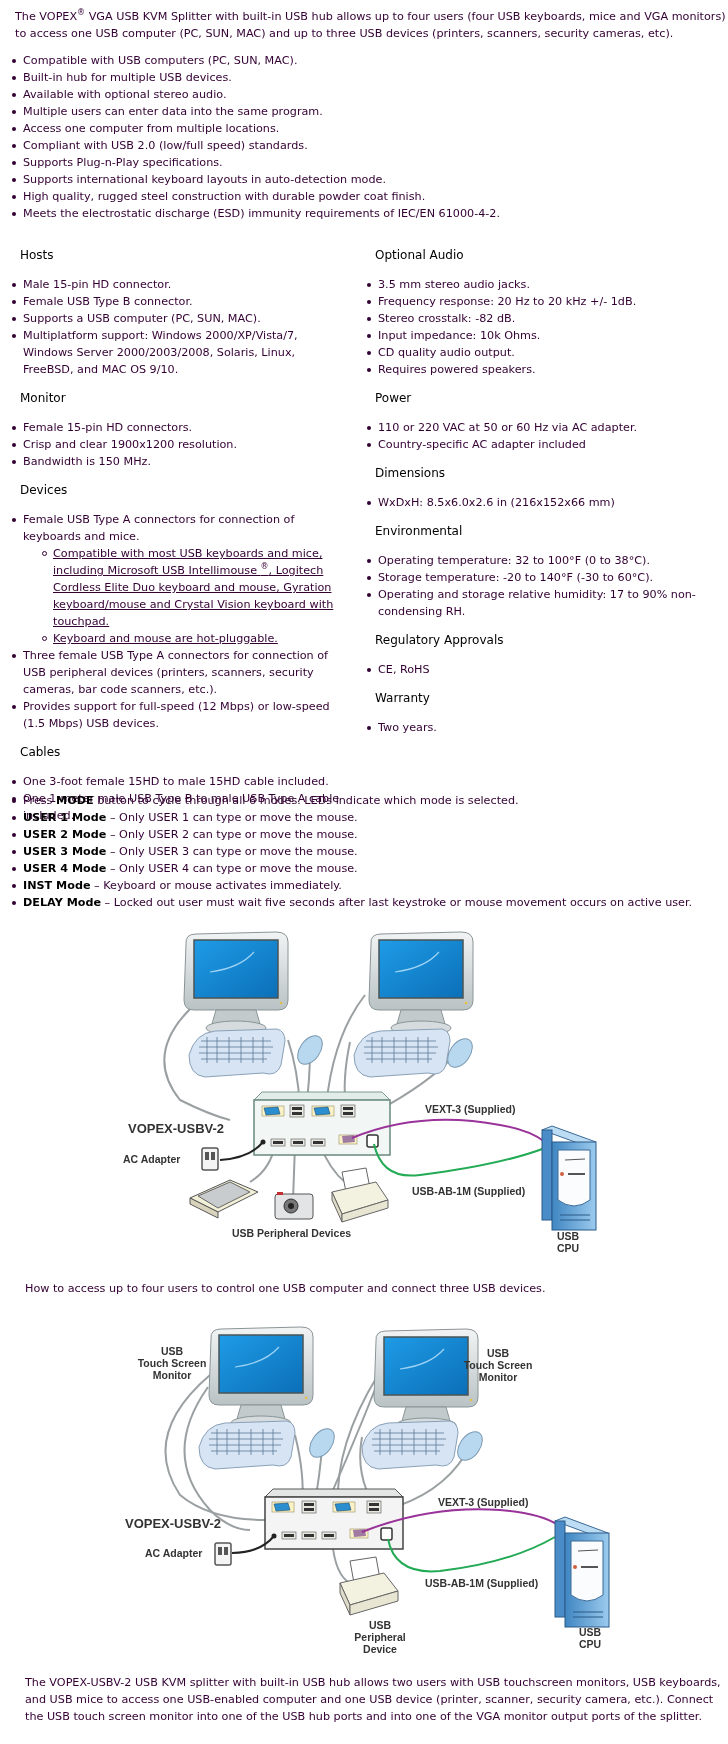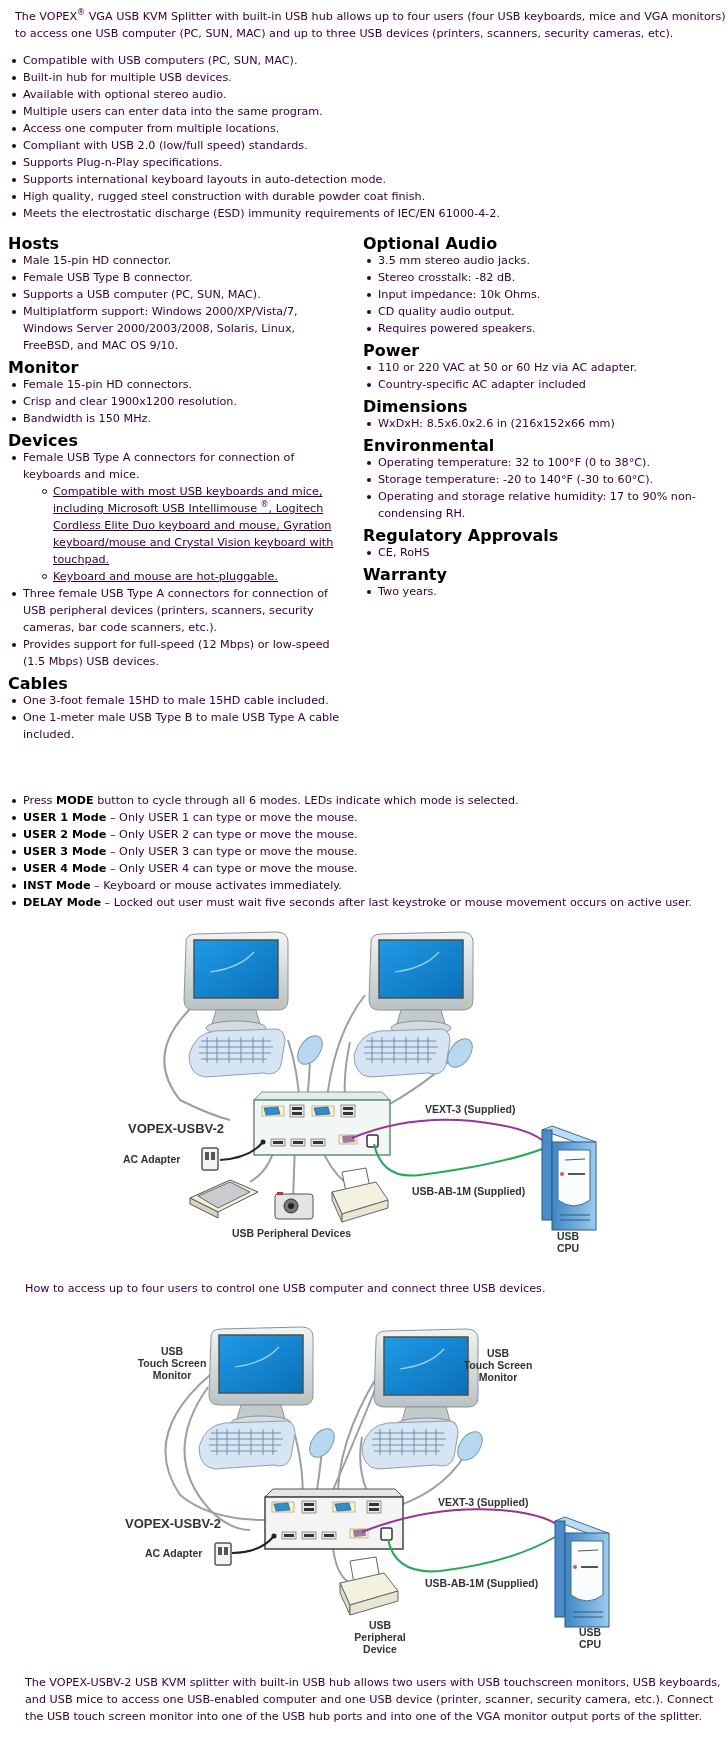--- a/index.html
+++ b/index.html
@@ -18,21 +18,21 @@
   ul.sub li { padding-left: 15px; }
   ul.sub li::before {
     width: 3px; height: 3px; background: transparent; border: 1px solid #330033; top: 6px;
   }
   ul.sub { margin-left: 15px; text-decoration: underline; }
   .intro { position: absolute; left: 8px; top: 1px; width: 712px; }
   .features { position: absolute; left: 8px; top: 52px; width: 712px; }
   .col { position: absolute; top: 235px; }
   .col-left { left: 8px; width: 340px; }
   .col-right { left: 363px; width: 358px; }
-  h4 { margin: 0; font-size: 16px; font-weight: bold; color: #000000; line-height: 17px; }
+  h4 { margin: 12px; font-size: 12px; font-weight: normal; color: #000000; line-height: 17px; }
   .group { margin-bottom: 5px; }
   .modes { position: absolute; left: 8px; top: 792px; width: 712px; }
   .modes b { color: #000; }
   .sup { font-size: 8px; vertical-align: super; line-height: 0; }
   .figure { position: absolute; }
   .fig1 { left: 120px; top: 930px; width: 500px; height: 330px; }
   .fig2 { left: 100px; top: 1325px; width: 520px; height: 340px; }
   .caption { position: absolute; left: 18px; top: 1273px; width: 700px; }
   .final { position: absolute; left: 18px; top: 1667px; width: 700px; }
   .dlabel { font-family: "Liberation Sans", sans-serif; font-weight: bold; fill: #333333; }
@@ -94,20 +94,21 @@
       <li>One 1-meter male USB Type B to male USB Type A cable included.</li>
     </ul>
   </div>
 </div>
 
 <div class="col col-right">
   <div class="group">
     <h4>Optional Audio</h4>
     <ul>
       <li>3.5 mm stereo audio jacks.</li>
+      <li>Frequency response: 20 Hz to 20 kHz +/- 1dB.</li>
       <li>Stereo crosstalk: -82 dB.</li>
       <li>Input impedance: 10k Ohms.</li>
       <li>CD quality audio output.</li>
       <li>Requires powered speakers.</li>
     </ul>
   </div>
   <div class="group">
     <h4>Power</h4>
     <ul>
       <li>110 or 220 VAC at 50 or 60 Hz via AC adapter.</li>

